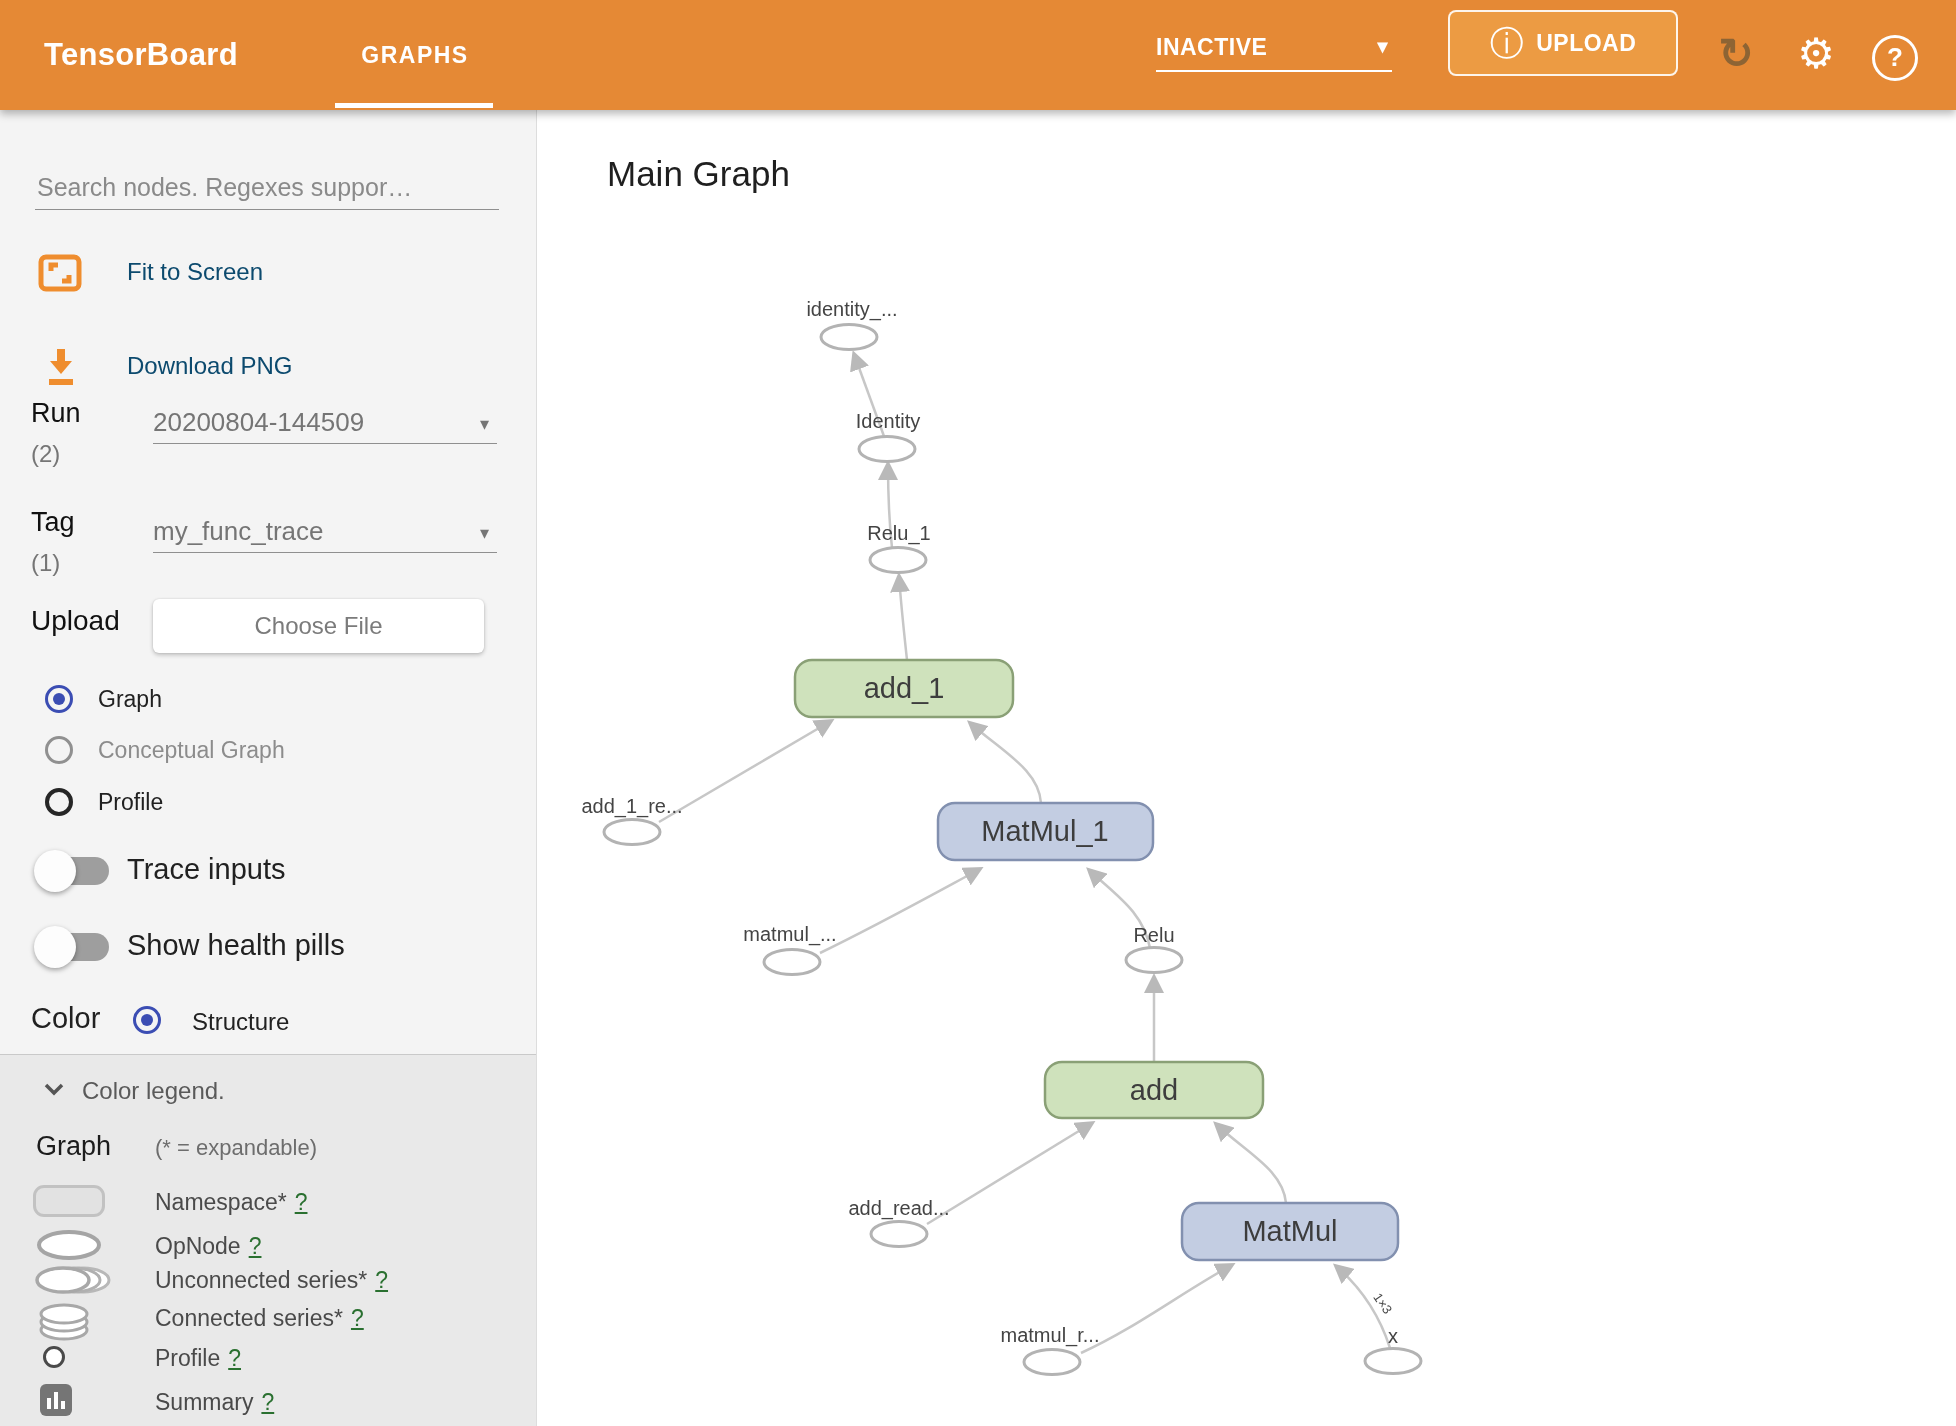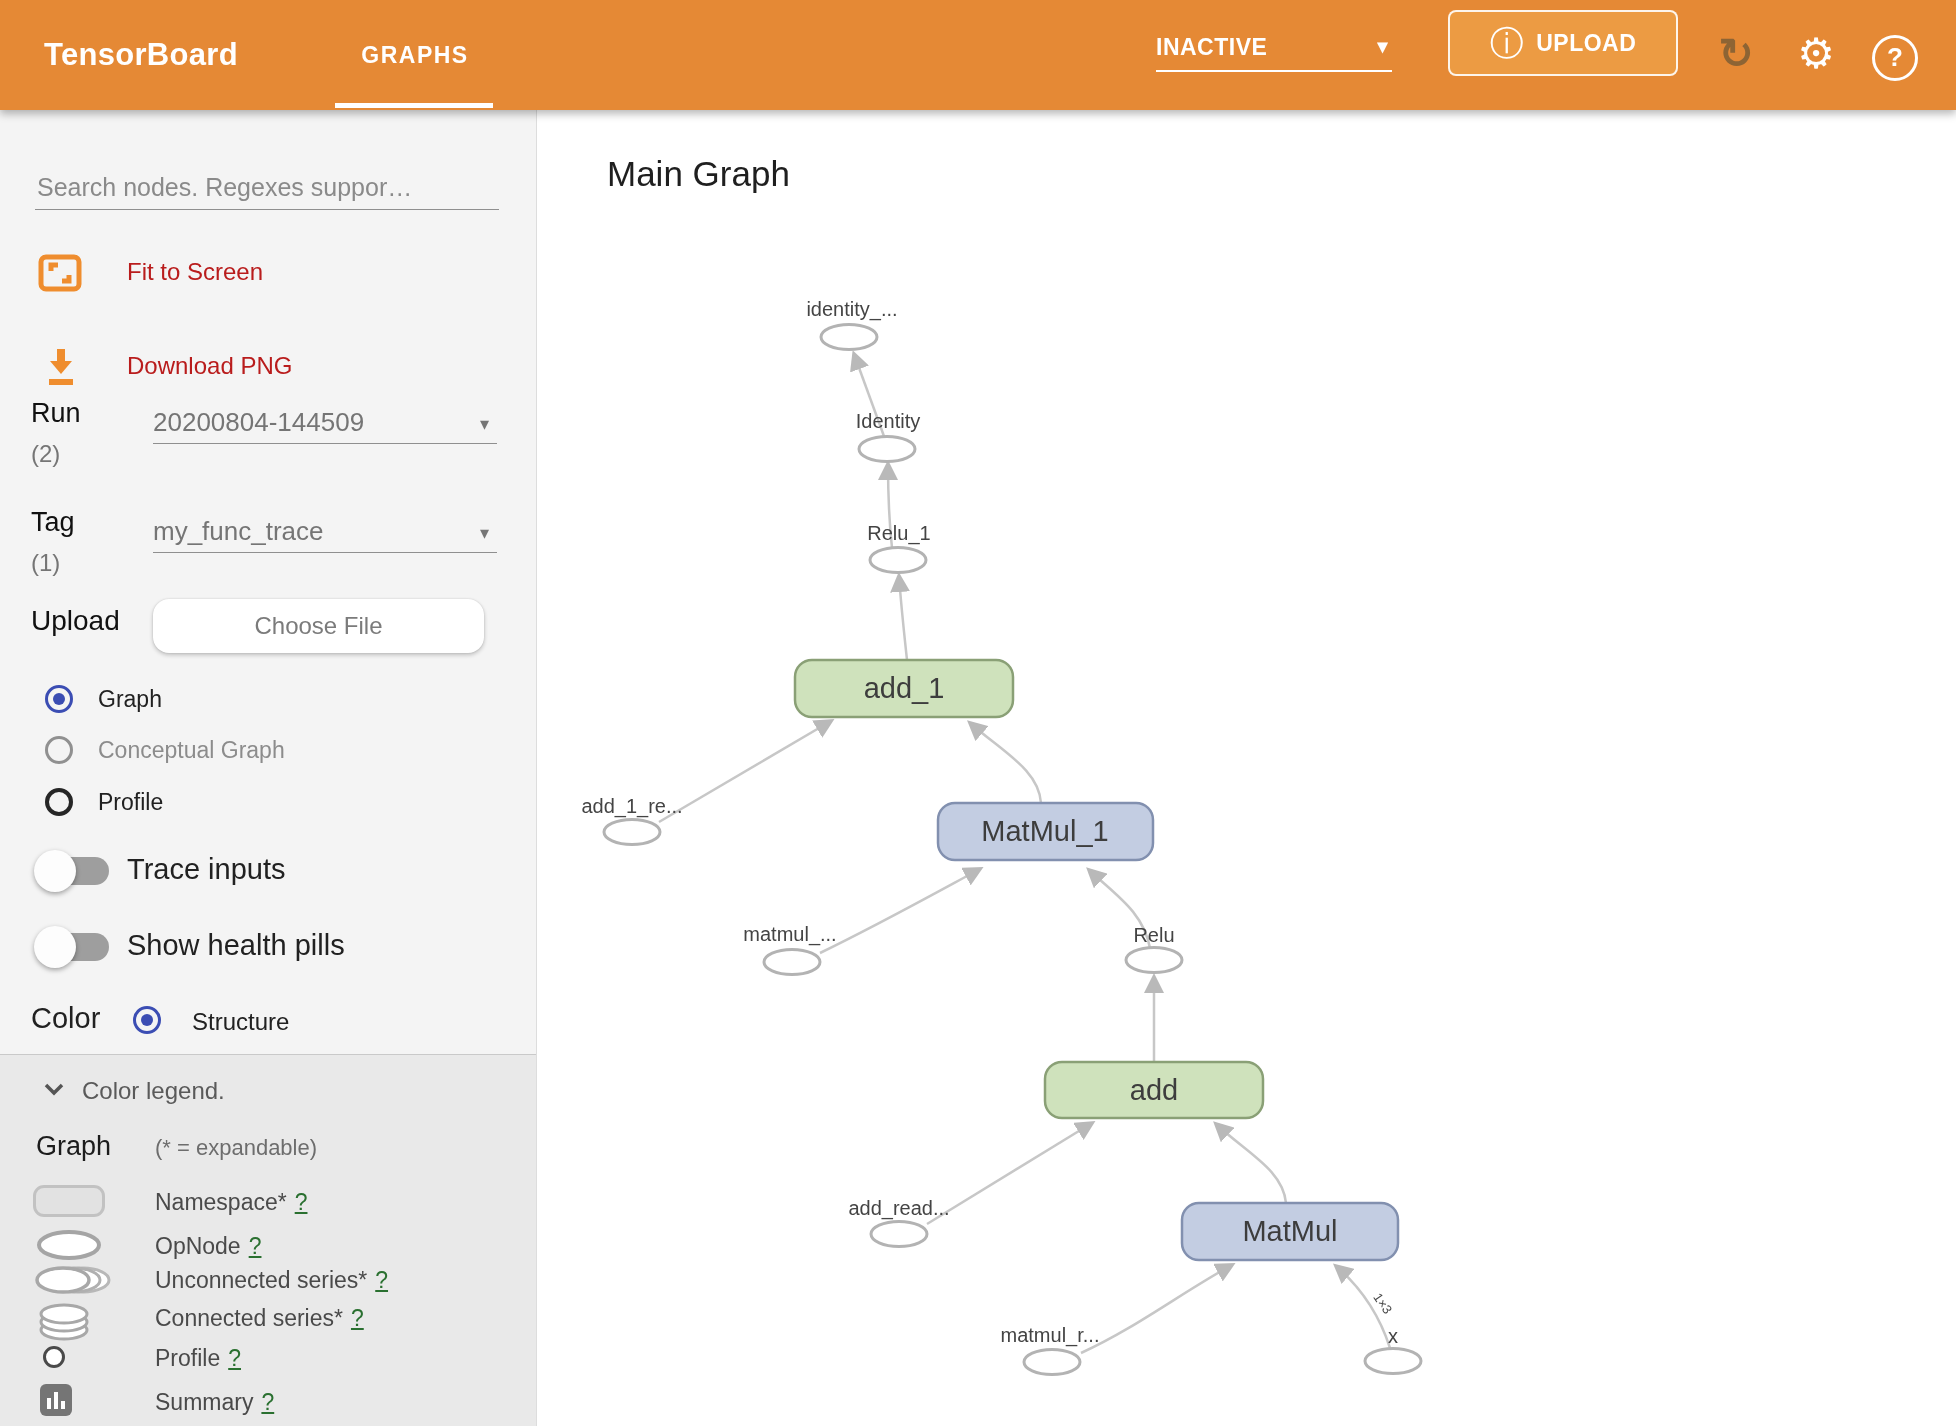--- a/index.html
+++ b/index.html
@@ -31,29 +31,29 @@
 
   
   .sidebar{position:absolute;left:0;top:110px;width:536px;height:1320px;background:#f4f4f4;
            border-right:1px solid #ddd;z-index:20;}
   .search-input{position:absolute;left:35px;top:55px;width:460px;height:42px;background:transparent;
                 border:none;border-bottom:1.5px solid #8f8f8f;outline:none;font-size:25px;color:#555;
                 font-family:"Liberation Sans",sans-serif;}
   .search-input::placeholder{color:#8a8a8a;opacity:1;}
   .tool-row{position:absolute;left:0;width:536px;height:46px;cursor:pointer;}
   .tool-row .ic{position:absolute;left:37px;top:2px;}
-  .tool-row .lab{position:absolute;left:127px;top:8px;font-size:24px;color:#b91c1c;}
+  .tool-row .lab{position:absolute;left:127px;top:8px;font-size:24px;color:#0c4a6e;}
   .fld-label{position:absolute;left:31px;font-size:27px;color:#111;}
   .fld-count{position:absolute;left:31px;font-size:24px;color:#757575;}
   .fld-select{position:absolute;left:153px;width:344px;height:40px;border-bottom:1.5px solid #8f8f8f;cursor:pointer;}
   .fld-select .val{position:absolute;left:0;top:4px;font-size:26px;color:#757575;}
   .fld-select .caret{position:absolute;right:8px;top:10px;font-size:18px;color:#757575;}
   .upload-label{position:absolute;left:31px;top:495px;font-size:28px;color:#111;}
   .choose-btn{position:absolute;left:153px;top:489px;width:331px;height:54px;background:#fff;border:none;
-              border-radius:16px;box-shadow:0 2px 4px rgba(0,0,0,0.22),0 0 2px rgba(0,0,0,0.12);
+              border-radius:6px;box-shadow:0 2px 4px rgba(0,0,0,0.22),0 0 2px rgba(0,0,0,0.12);
               font-size:24px;color:#7b7b7b;font-family:"Liberation Sans",sans-serif;cursor:pointer;}
   .radio-row{position:absolute;left:0;width:536px;height:40px;cursor:pointer;}
   .radio{position:absolute;left:45px;top:3px;width:28px;height:28px;border-radius:50%;box-sizing:border-box;}
   .radio.sel{border:3.5px solid #3b4db3;}
   .radio.sel::after{content:"";position:absolute;left:4.5px;top:4.5px;width:12px;height:12px;border-radius:50%;background:#3b4db3;}
   .radio.gray{border:3.5px solid #909090;}
   .radio.black{border:4px solid #262626;}
   .radio-row .lab{position:absolute;left:98px;top:4px;font-size:23px;color:#212121;}
   .radio-row .lab.gray{color:#8c8c8c;}
   .toggle-row{position:absolute;left:0;width:536px;height:46px;cursor:pointer;}

